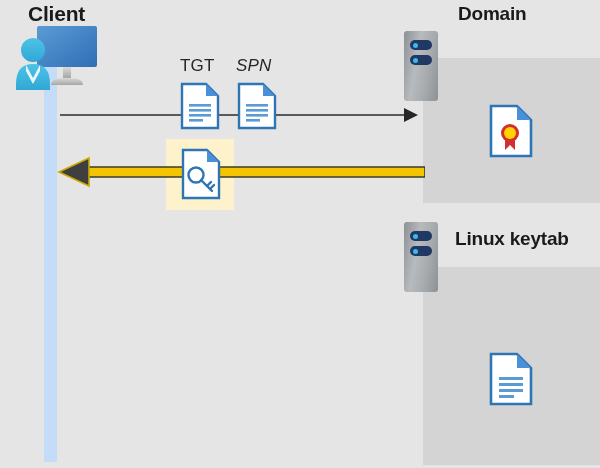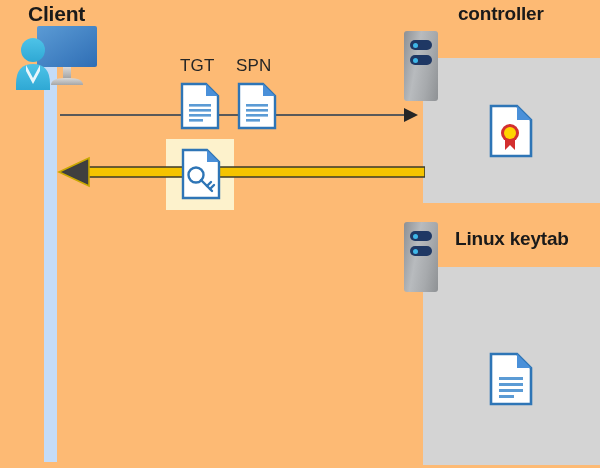--- a/index.html
+++ b/index.html
@@ -7,21 +7,21 @@
     padding: 0;
     background: #ffffff;
   }
   body {
     font-family: "Liberation Sans", sans-serif;
   }
   #canvas {
     position: relative;
     width: 600px;
     height: 468px;
-    background: #fdba74;
+    background: #e5e5e5;
     overflow: hidden;
   }
   .abs { position: absolute; }
 
   
   .heading {
     font-weight: bold;
     color: #1a1a1a;
     line-height: 1.12;
     letter-spacing: -0.2px;
@@ -82,21 +82,21 @@
   
   #client-computer { left: 13px; top: 24px; width: 88px; height: 70px; }
 
   
   .doc-label {
     font-size: 17px;
     color: #262626;
     letter-spacing: 0.2px;
   }
   #tgt-label { left: 180px; top: 56px; }
-  #spn-label { left: 236px; top: 56px; }
+  #spn-label { left: 236px; top: 56px; font-style: italic; }
 
   #tgt-doc { left: 180px; top: 82px; }
   #spn-doc { left: 237px; top: 82px; }
   #key-doc { left: 181px; top: 148px; }
   #cert-doc { left: 489px; top: 104px; }
   #keytab-doc { left: 489px; top: 352px; }
   #sql-db { left: 483px; top: 277px; }
 
   
   #key-highlight {
@@ -214,21 +214,21 @@
       <path d="M29 41 L33 37" stroke="#2e75b6" stroke-width="2.4" stroke-linecap="round"></path>
     </svg>
   </div>
 
   <div class="abs server-icon" id="dc-server">
     <div class="server-bay bay1"></div>
     <div class="server-bay bay2"></div>
   </div>
 
   <div class="abs heading" id="dc-title">
-      <div>controller</div>
+      <div>Domain</div>
     </div>
 
   <div class="abs" id="cert-doc">
     <svg width="44" height="54" viewBox="0 0 44 54">
       <path d="M2 2 L28 2 L42 16 L42 52 L2 52 Z" fill="#ffffff" stroke="#2e75b6" stroke-width="2.6"></path>
       <path d="M28 2 L42 16 L28 16 Z" fill="#4a90d9"></path>
 
       <path d="M16 32 L16 46 L21 41 L26 46 L26 32 Z" fill="#d32f2f"></path>
 
       <circle cx="21" cy="29" r="9" fill="#d32f2f"></circle>

